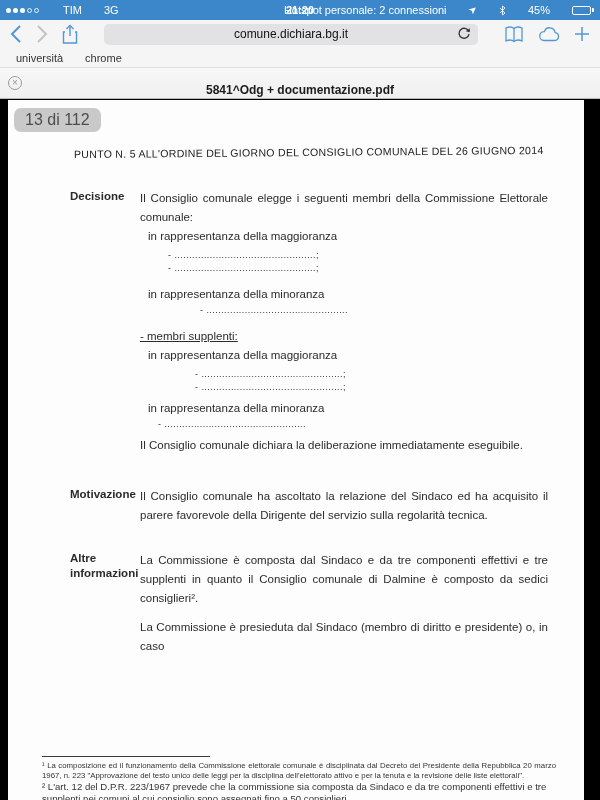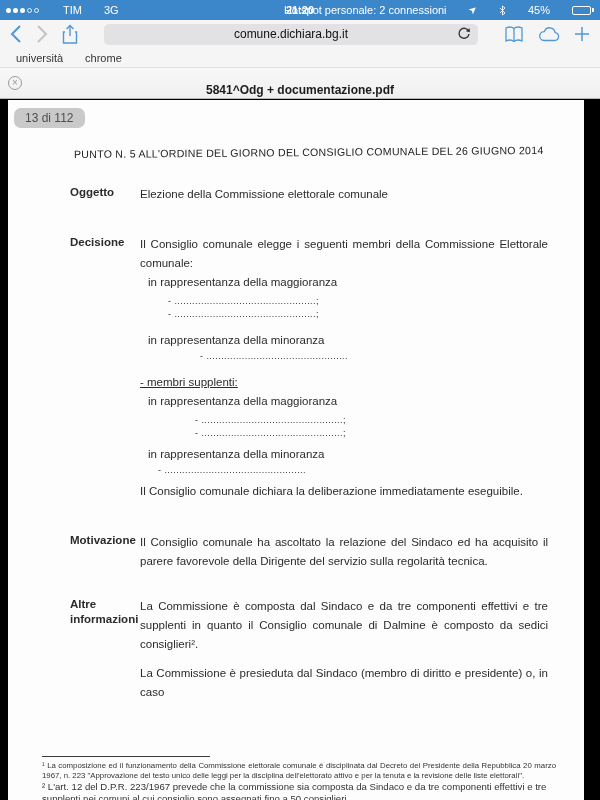--- a/index.html
+++ b/index.html
@@ -41,21 +41,21 @@
   .tab-bar { height:31px; background:linear-gradient(#f8f8f8,#efefef); border-bottom:1px solid #b7b7b9;
              display:flex; align-items:center; position:relative; }
   .tab-close { position:absolute; left:8px; top:8px; width:14px; height:14px; border:1px solid #9a9a9c;
                border-radius:50%; color:#9a9a9c; font-size:10px; line-height:12px; text-align:center; cursor:pointer; }
   .tab-title { width:100%; text-align:center; font-size:12px; font-weight:bold; color:#1c1c1c;margin-top:14px; }
 
   
   .content { position:absolute; top:100px; left:0; right:0; bottom:0; background:#000; }
   .page { position:absolute; top:0; left:8px; right:16px; bottom:0; background:#fdfdfd; }
   .page-badge { position:absolute; top:8px; left:6px; background:#c9c9c9; color:#4e4e4e; border-radius:7px;
-                padding:3px 11px; font-size:12px; font-weight:500; }
+                padding:3px 11px; font-size:16px; font-weight:500; }
 
   .doc { padding:46px 36px 0 62px; color:#2b2b2b; font-size:11.5px; }
   .doc-title { white-space:nowrap; font-size:10.6px; letter-spacing:.25px; color:#222;
                transform:rotate(-.5deg); margin-left:4px; }
   .row { display:flex; }
   .row .lbl { width:70px; flex-shrink:0; font-weight:bold; line-height:15px; }
   .row .cnt { flex:1; line-height:19px; }
   .just { text-align:justify; }
   .m-ogg { margin-top:27px; }
   .m-dec { margin-top:31px; }
@@ -169,24 +169,20 @@
     <span class="tab-title">5841^Odg + documentazione.pdf</span>
   </div>
 
   <div class="content">
     <div class="page">
       <div class="page-badge">13 di 112</div>
 
       <div class="doc">
         <div class="doc-title">PUNTO N. 5 ALL'ORDINE DEL GIORNO DEL CONSIGLIO COMUNALE DEL 26 GIUGNO 2014</div>
 
-        <div class="row m-ogg">
-          <div class="lbl">Oggetto</div>
-          <div class="cnt">Elezione della Commissione elettorale comunale</div>
-        </div>
 
         <div class="row m-dec">
           <div class="lbl">Decisione</div>
           <div class="cnt">
             <div class="just">Il Consiglio comunale elegge i seguenti membri della Commissione Elettorale comunale:</div>
 
             <div class="rep-label">in rappresentanza della maggioranza</div>
             <div class="dots-line ind-30">-   ................................................;</div>
             <div class="dots-line ind-30" style="margin-top:0">-   ................................................;</div>
             <div class="rep-label mt10">in rappresentanza della minoranza</div>

